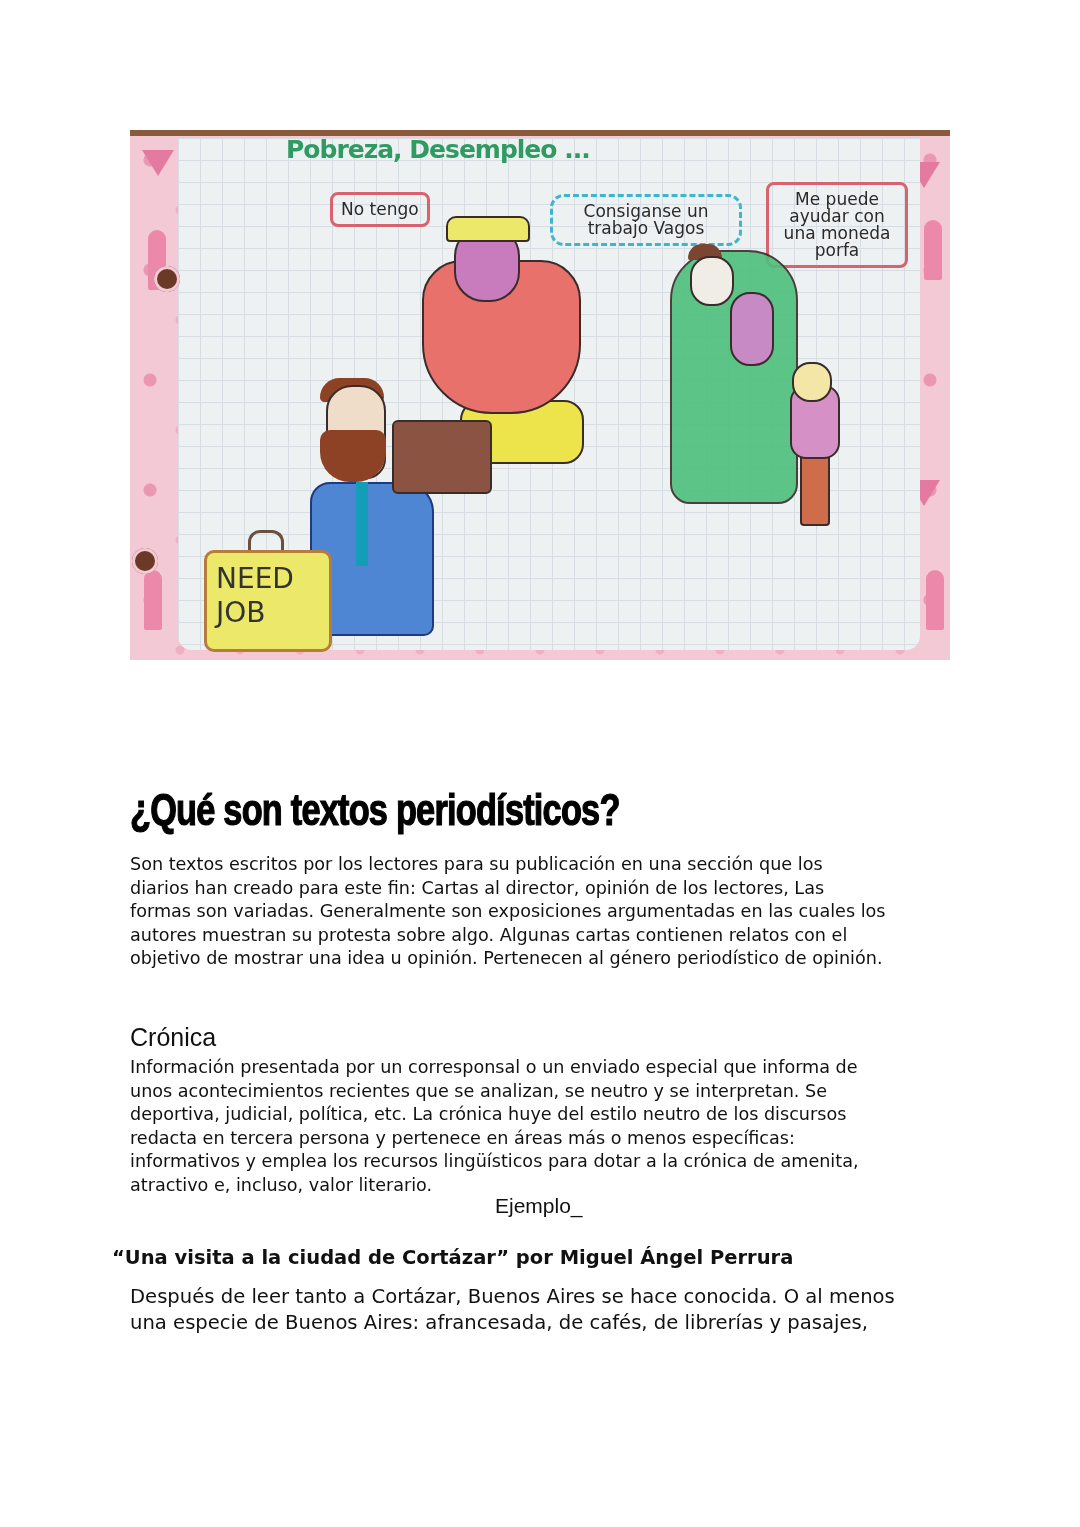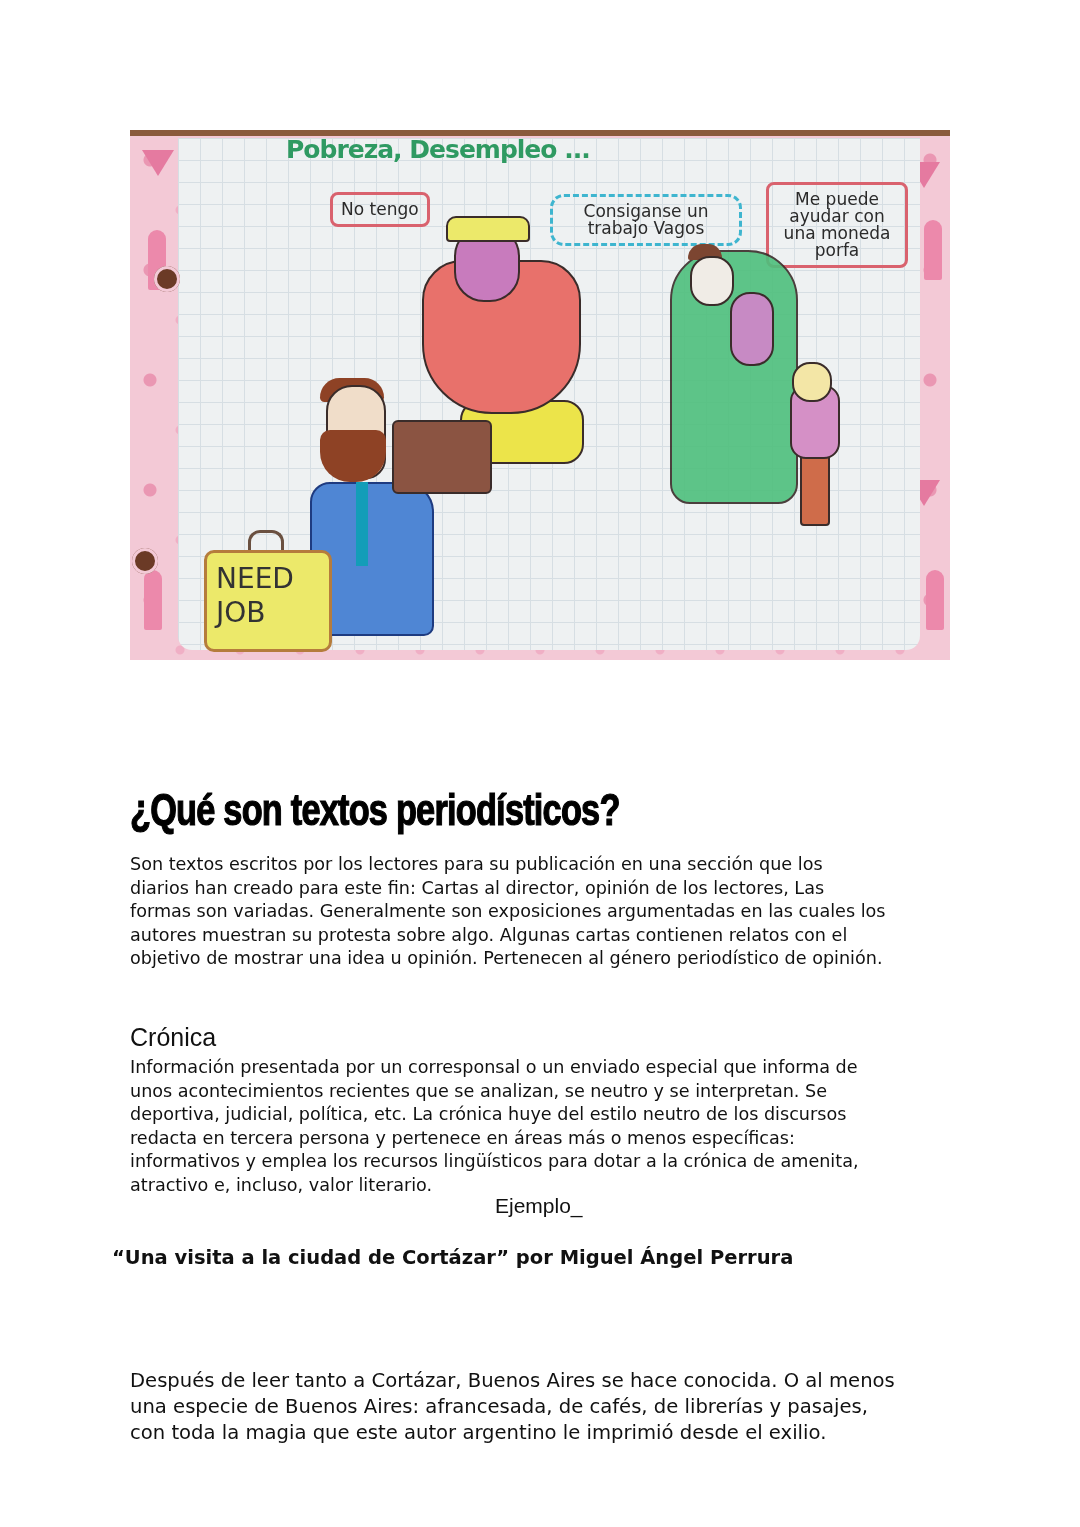--- a/index.html
+++ b/index.html
@@ -86,21 +86,21 @@
     .cronica-body { top:1056px; }
     .ejemplo {
       position:absolute; left:495px; top:1194px;
       font-family:"Liberation Sans", sans-serif; font-size:21px; line-height:24px; color:#111;
     }
     .example-title {
       position:absolute; left:112px; top:1245px;
       font-family:"DejaVu Sans", sans-serif; font-weight:bold; font-size:19.5px; line-height:26px; color:#111; white-space:nowrap;
     }
     .example-body {
-      position:absolute; left:130px; top:1368px; width:840px;
+      position:absolute; left:130px; top:1284px; width:840px;
       font-family:"DejaVu Sans", sans-serif; font-size:19.6px; line-height:26px; color:#111; margin:0;
     }
   </style>
 </head>
 <body>
 
 <div class="illustration">
   <div class="border-pattern"></div>
   <div class="illus-topedge"></div>
   <div class="pattern-shape triangle" style="left:12px;top:20px;"></div>
@@ -166,14 +166,13 @@
   <p class="body-text">atractivo e, incluso, valor literario.</p>
 </div>
 
 <div class="ejemplo">Ejemplo_</div>
 
 <div class="example-title">“Una visita a la ciudad de Cortázar” por Miguel Ángel Perrura</div>
 
 <div class="example-body">
   <p style="margin:0;">Después de leer tanto a Cortázar, Buenos Aires se hace conocida. O al menos</p>
   <p style="margin:0;">una especie de Buenos Aires: afrancesada, de cafés, de librerías y pasajes,</p>
-  <p style="margin:0;">con toda la magia que este autor argentino le imprimió desde el exilio.</p>
 </div>
 
 </body></html>

